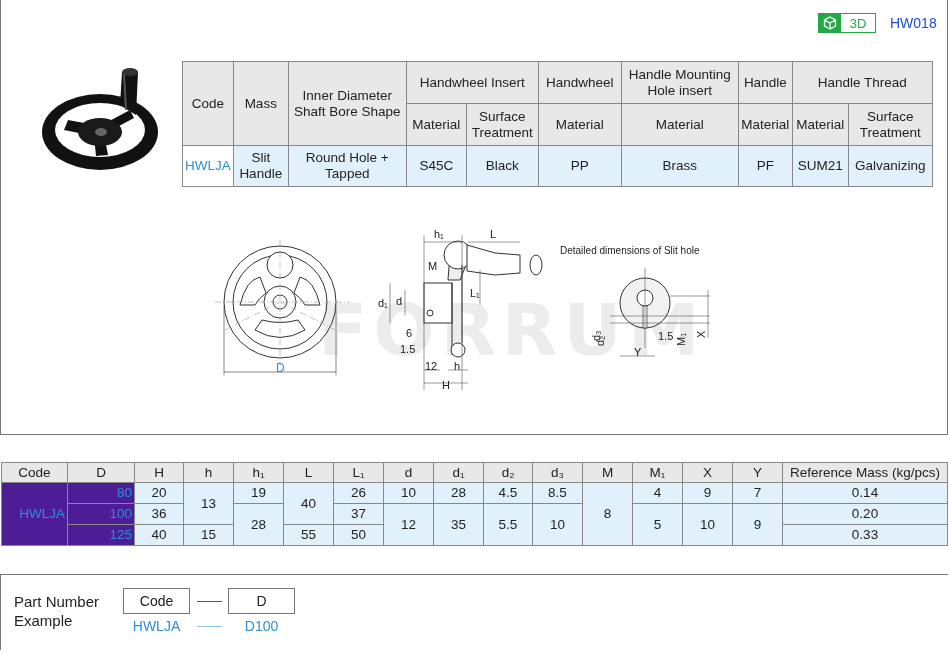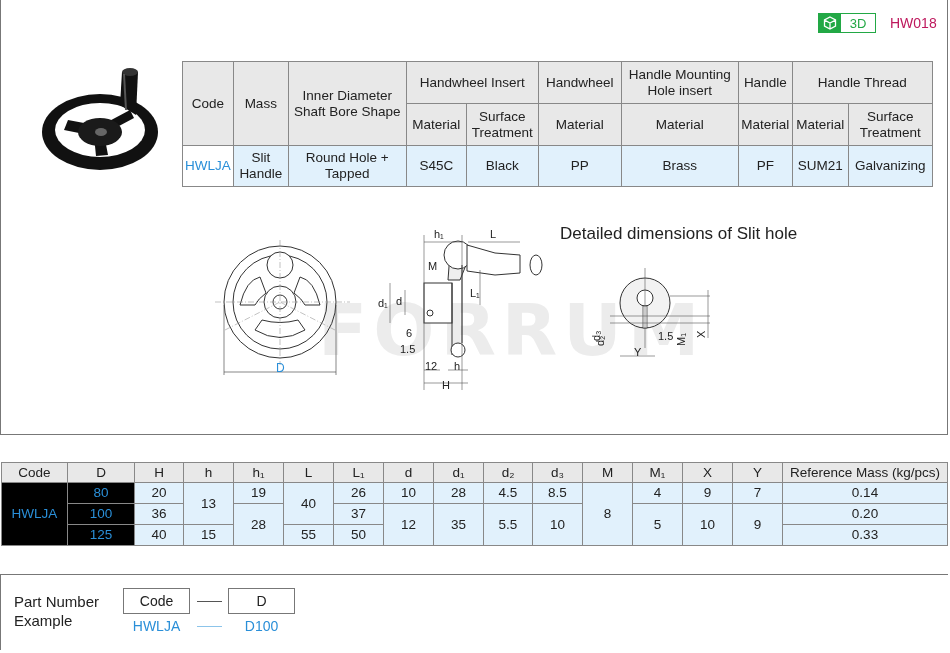--- a/index.html
+++ b/index.html
@@ -1,36 +1,36 @@
 <!DOCTYPE html>
 <html><head>
 <meta charset="utf-8">
 <style>
   * { box-sizing: border-box; margin: 0; padding: 0; }
   body { width: 950px; height: 653px; background: #fff; font-family: "Liberation Sans", "DejaVu Sans", sans-serif; color: #222; position: relative; overflow: hidden; }
   .panel-top { position: absolute; left: 0; top: 0; width: 948px; height: 435px; border: 1px solid #777; border-top: none; border-left: 1px solid #777; }
   .badge3d { position: absolute; left: 818px; top: 13px; height: 20px; display: flex; border: 1px solid #22a845; text-align: right; }
   .badge3d .ic { width: 22px; background: #22a845; display: flex; align-items: center; justify-content: center; }
   .badge3d .lbl { width: 34px; font-size: 13px; color: #22a845; display: flex; align-items: center; justify-content: center; }
-  .code-top { position: absolute; left: 890px; top: 13px; font-size: 14px; color: #be185d; line-height: 20px; }
+  .code-top { position: absolute; left: 890px; top: 13px; font-size: 14px; color: #1d4ed8; line-height: 20px; }
   .photo { position: absolute; left: 38px; top: 60px; width: 140px; height: 122px; }
   table { border-collapse: collapse; font-size: 13.5px; }
   td, th { border: 1px solid #888; text-align: center; font-weight: normal; padding: 0 2px; line-height: 16px; }
   .t1 { position: absolute; left: 182px; top: 61px; }
   .t1 th { background: #e8e8e8; }
   .t1 td { background: #e1f1fc; height: 41px; }
   .t1 td.white { background: #fff; }
   .blue { color: #2a8fd8; }
   .t2 { position: absolute; left: 1px; top: 462px; width: 947px; }
   .t2 th { background: #e8e8e8; height: 20px; }
   .t2 td { background: #e1f1fc; height: 21px; }
-  .t2 td.white { background: #000000; }
+  .t2 td.white { background: #4c1d95; text-align: right; }
   .watermark { position: absolute; left: 318px; top: 288px; font-size: 72px; font-weight: bold; color: #ececec; letter-spacing: 6px; font-family: "DejaVu Sans", sans-serif; }
   .drawing { position: absolute; }
-  .slit-label { position: absolute; left: 560px; top: 224px; font-size: 17px; color: #222; }
+  .slit-label { position: absolute; left: 560px; top: 245px; font-size: 10px; color: #222; }
   .panel-bottom { position: absolute; left: 0; top: 574px; width: 948px; height: 76px; border: 1px solid #777; border-right: none; border-bottom: none; }
   .pn-title { position: absolute; left: 14px; top: 592px; font-size: 15px; line-height: 19px; color: #222; }
   .pn-box { position: absolute; top: 588px; height: 26px; border: 1px solid #777; font-size: 14px; display: flex; align-items: center; justify-content: center; }
   .pn-val { position: absolute; top: 618px; font-size: 14px; color: #2a8fd8; text-align: center; }
   .dash { position: absolute; height: 1px; }
 </style>
 </head>
 <body>
 
 <div class="panel-top"></div>

